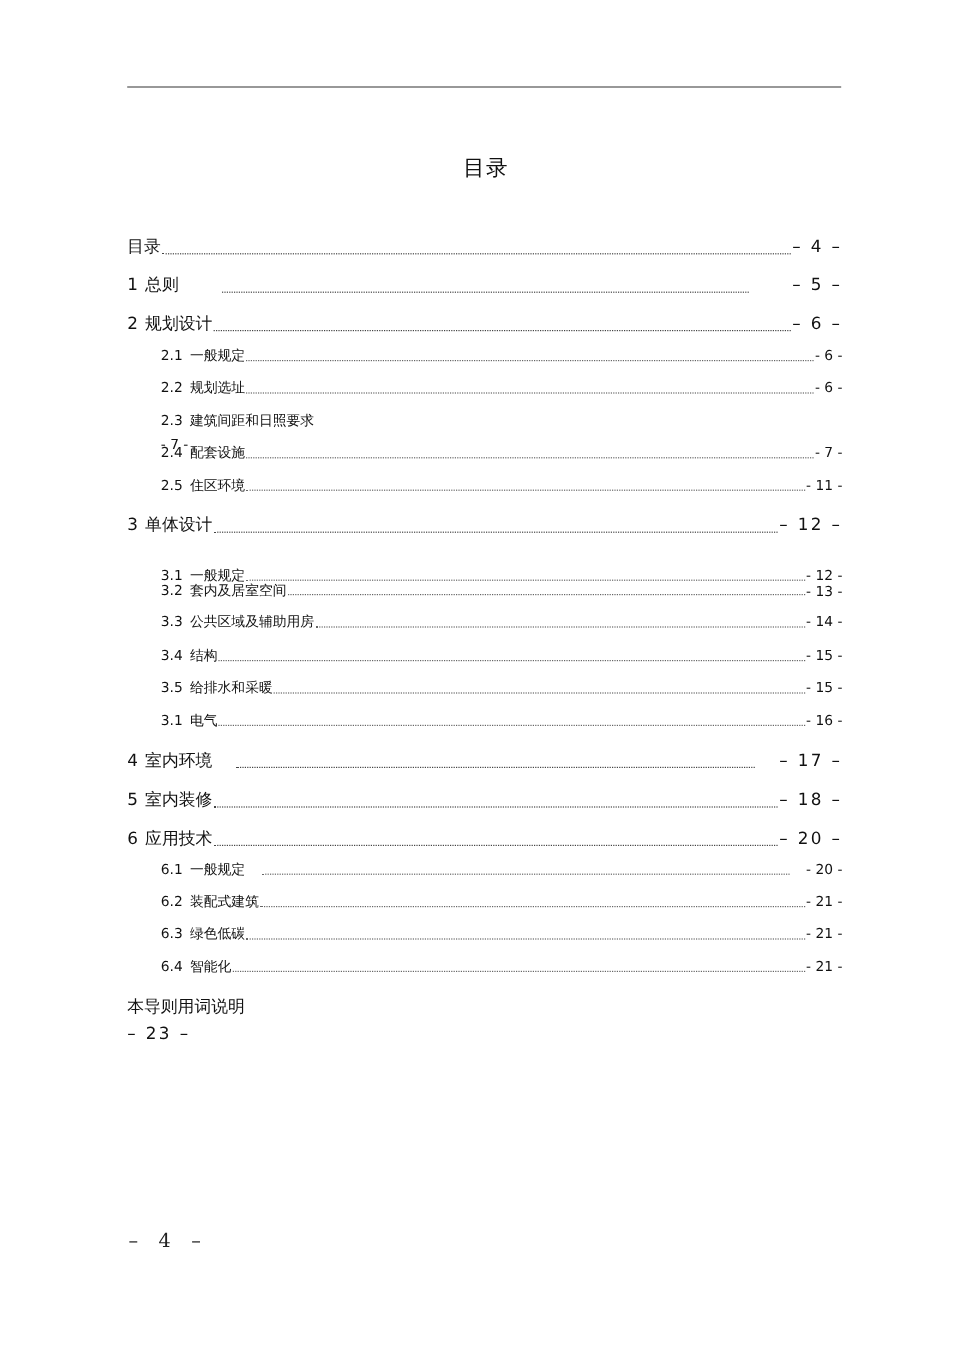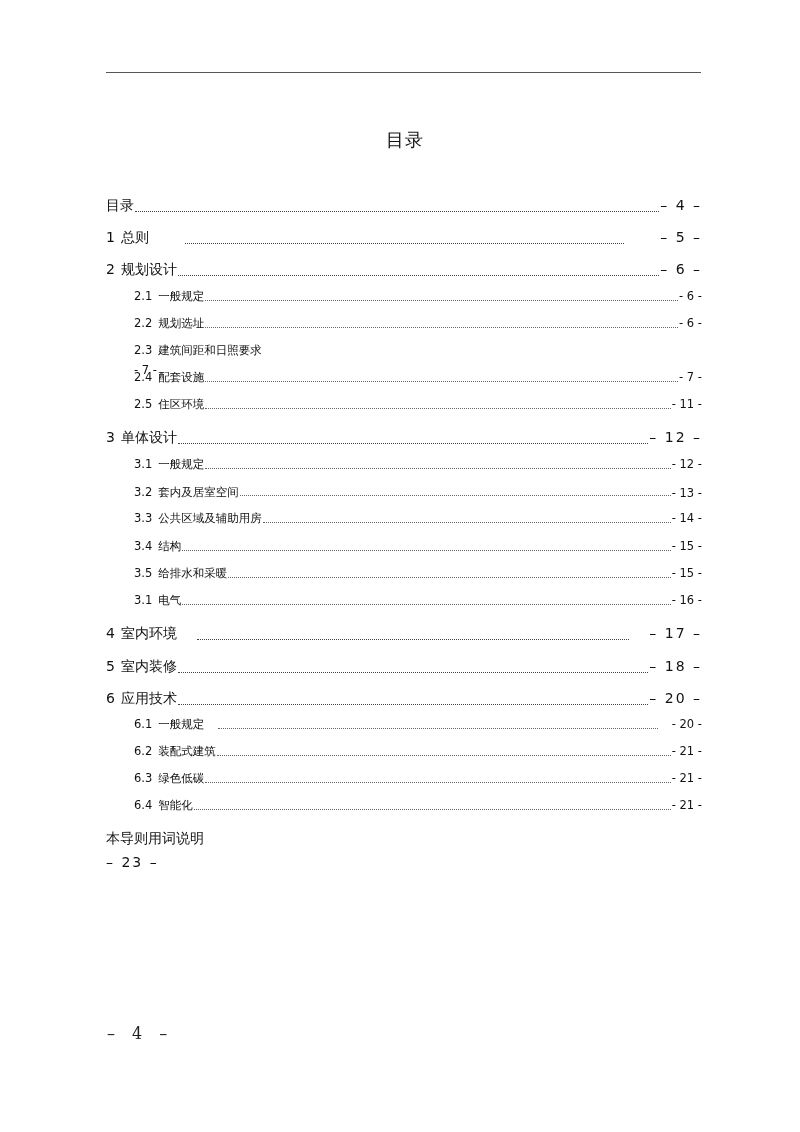--- a/index.html
+++ b/index.html
@@ -82,21 +82,21 @@
     <div class="entry l2" style="top: 397px; justify-content: center;">
       <span class="label"><span class="num">2.5</span><span>住区环境</span></span>
       <span class="dots"></span>
       <span class="page">- 11 -</span>
     </div>
     <div class="entry l1" style="top: 429px;">
       <span class="label"><span class="num">3</span><span>单体设计</span></span>
       <span class="dots"></span>
       <span class="page">– 12 –</span>
     </div>
-    <div class="entry l2" style="top: 457px; justify-content: flex-end;">
+    <div class="entry l2" style="top: 472px; justify-content: flex-end;">
       <span class="label"><span class="num">3.1</span><span>一般规定</span></span>
       <span class="dots"></span>
       <span class="page">- 12 -</span>
     </div>
     <div class="entry l2" style="top: 484px; align-items: flex-end;">
       <span class="label"><span class="num">3.2</span><span>套内及居室空间</span></span>
       <span class="dots"></span>
       <span class="page">- 13 -</span>
     </div>
     <div class="entry l2" style="top: 511px;">

